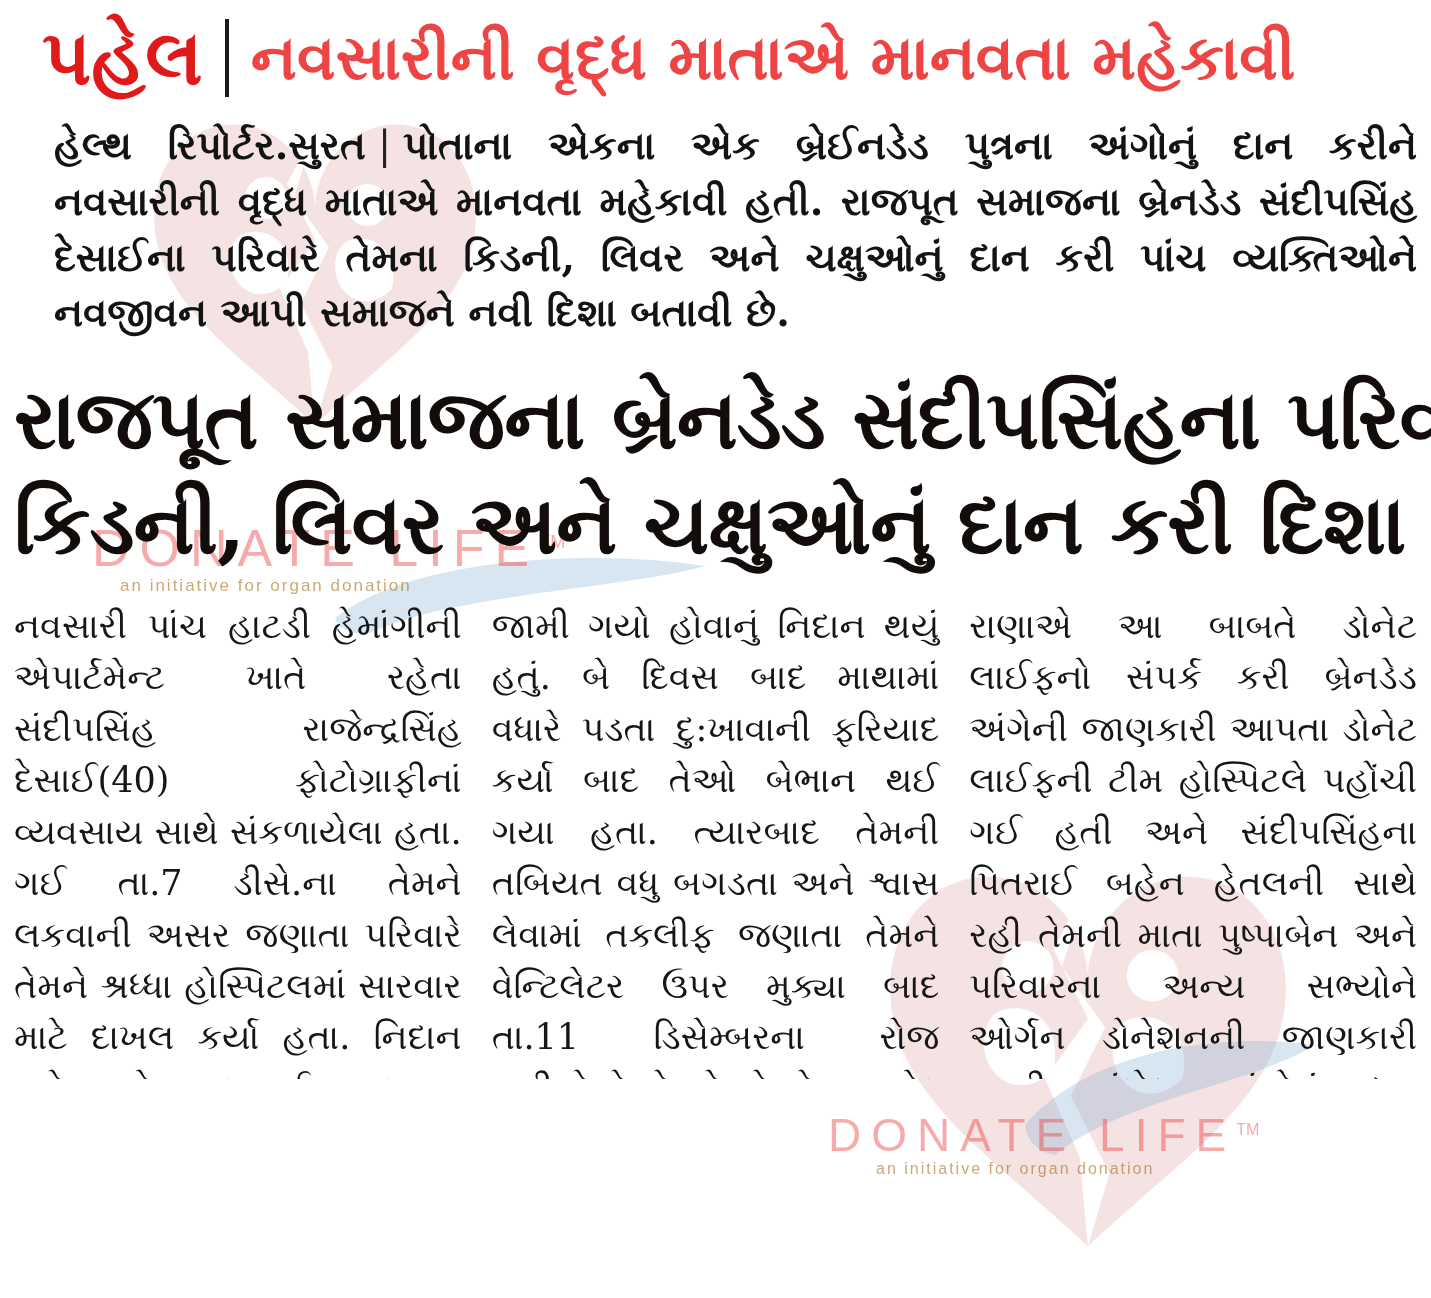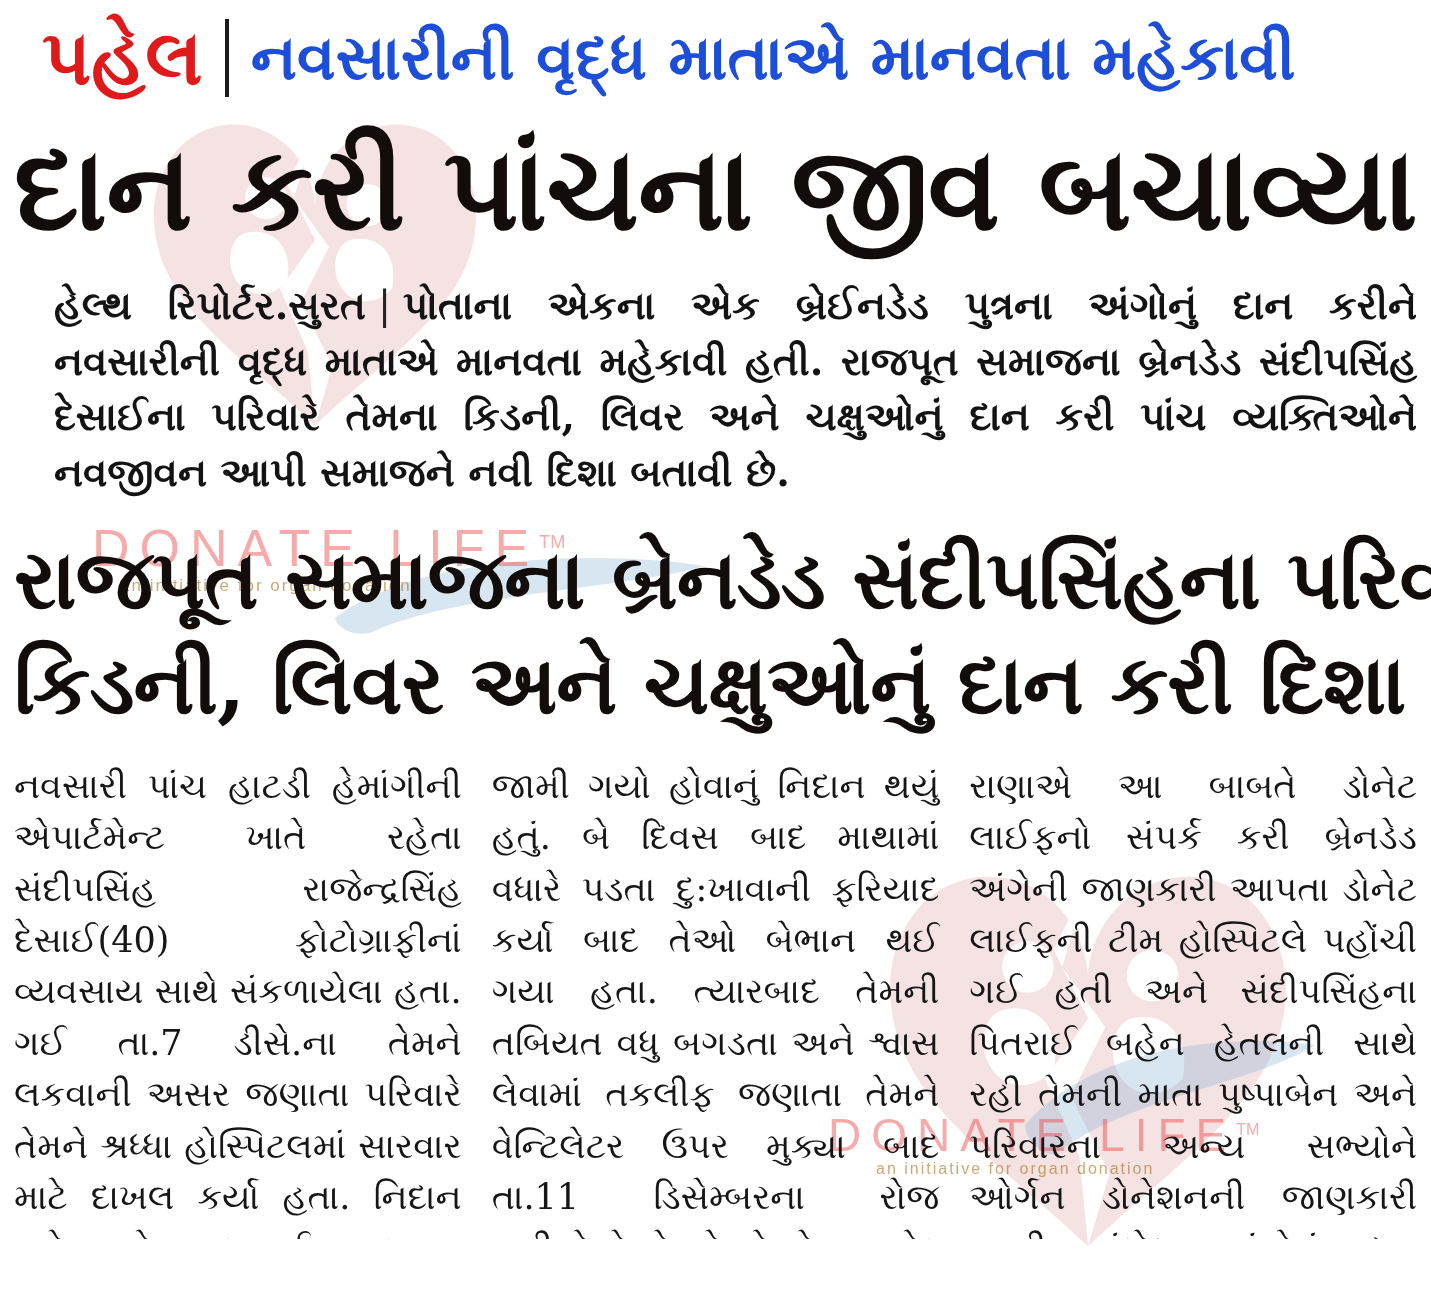--- a/index.html
+++ b/index.html
@@ -50,21 +50,21 @@
     color: #e01a1a;
     font-size: 76px;
     font-weight: 800;
     line-height: 1;
     white-space: nowrap;
   }
   .kicker-sep {
     width: 4px; height: 78px; background: #1a1a1a; flex: 0 0 auto;
   }
   .kicker-text {
-    color: #1d4ed8;
+    color: #ef4444;
     font-size: 62px;
     font-weight: 700;
     line-height: 1;
     white-space: nowrap;
   }
 
   
   .headline {
     font-size: 116px;
     font-weight: 800;
@@ -158,21 +158,20 @@
 
 <div class="page">
 
   <div class="kicker-row">
     <span class="kicker-tag">પહેલ</span>
     <span class="kicker-sep"></span>
     <span class="kicker-text">નવસારીની વૃદ્ધ માતાએ માનવતા મહેકાવી</span>
   </div>
 
   <h1 class="headline">
-    <span class="hl-line">દાન કરી પાંચના જીવ બચાવ્યા</span>
   </h1>
 
   <p class="lead">
     <span class="byline">હેલ્થ રિપોર્ટર.સુરત</span><span class="lead-sep">|</span><span>પોતાના એકના એક બ્રેઈનડેડ પુત્રના અંગોનું દાન કરીને નવસારીની વૃદ્ધ માતાએ માનવતા મહેકાવી હતી. રાજપૂત સમાજના બ્રેનડેડ સંદીપસિંહ દેસાઈના પરિવારે તેમના કિડની, લિવર અને ચક્ષુઓનું દાન કરી પાંચ વ્યક્તિઓને નવજીવન આપી સમાજને નવી દિશા બતાવી છે.</span>
   </p>
 
   <h2 class="subheadline">
     <span class="sh-line">રાજપૂત સમાજના બ્રેનડેડ સંદીપસિંહના પરિવારે</span>
     <span class="sh-line">કિડની, લિવર અને ચક્ષુઓનું દાન કરી દિશા આપી</span>
   </h2>

